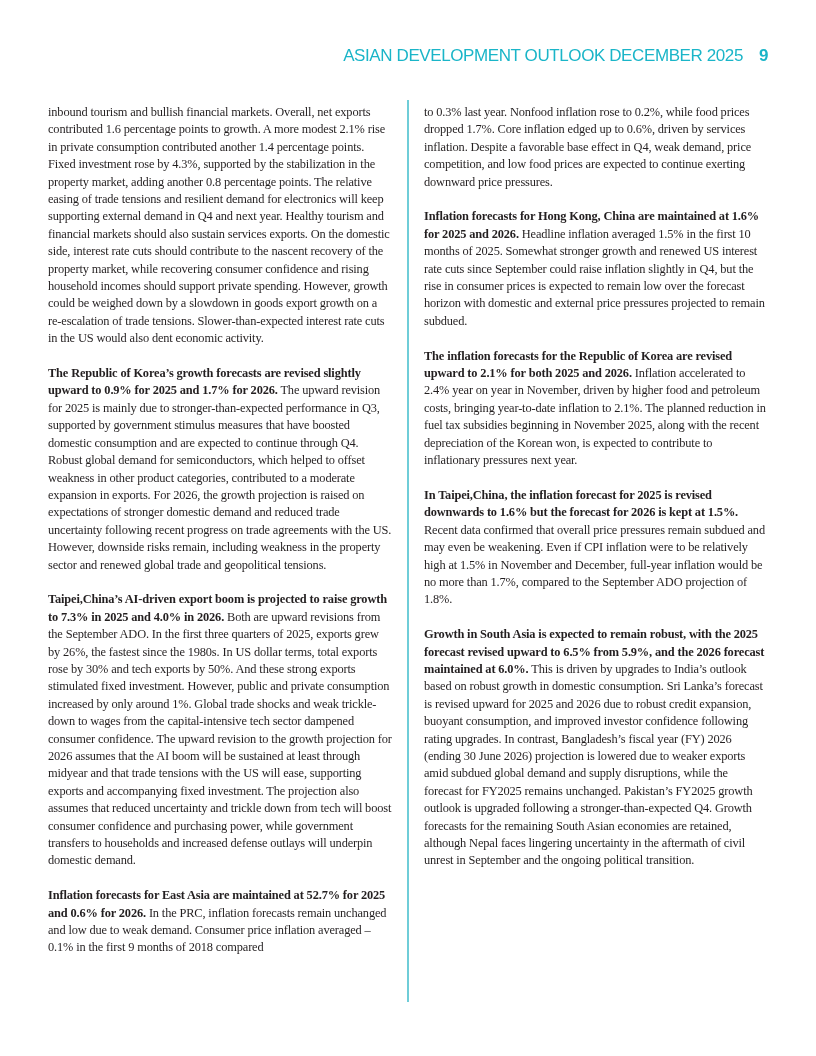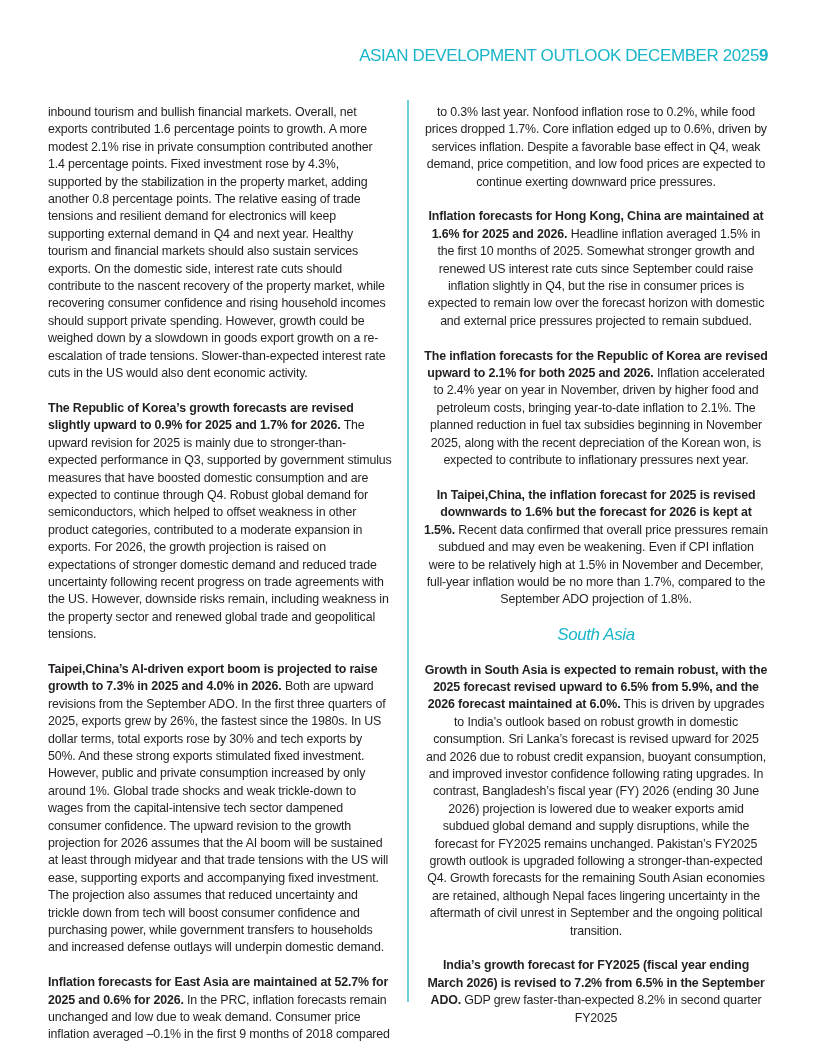--- a/index.html
+++ b/index.html
@@ -1,25 +1,25 @@
 <!DOCTYPE html>
 <html><head>
 <meta charset="utf-8">
 <style>
   html, body { margin: 0; padding: 0; background: #ffffff; }
   body { width: 816px; height: 1056px; position: relative; overflow: hidden;
          font-family: "Liberation Sans", "DejaVu Sans", sans-serif; color: #231f20; }
-  .header { position: absolute; top: 46px; right: 48px; display: flex; align-items: flex-end; gap: 0;
+  .header { position: absolute; top: 46px; right: 48px; display: flex; align-items: flex-end; gap: 16px;
             color: #1ab5c8; font-size: 17px; letter-spacing: -0.4px; }
   .header .num { font-weight: bold; font-size: 17px; }
   .rule { position: absolute; left: 407px; top: 100px; width: 2px; height: 902px; background: #6fcdd8; }
   .col { position: absolute; top: 104px; width: 344px; font-size: 12.4px; line-height: 17.4px; letter-spacing: -0.15px; }
   .col-left { left: 48px; }
-  .col-right { left: 424px; text-align: center; }
-  .col p { margin: 0 0 17.4px 0; }
+  .col-right { left: 424px; }
+  .col p { margin: 0 0 17.4px 0; font-family: Liberation Serif, serif; }
   .col p b { font-weight: bold; }
   .section-heading { color: #1ab5c8; font-style: italic; font-size: 17px; margin: 16px 0 18px 0; letter-spacing: -0.4px; }
 </style>
 </head>
 <body>
 
 <div class="header">
   <span>ASIAN DEVELOPMENT OUTLOOK DECEMBER 2025</span>
   <span class="num">9</span>
 </div>
@@ -31,16 +31,14 @@
   <p><b>The Republic of Korea’s growth forecasts are revised slightly upward to 0.9% for 2025 and 1.7% for 2026.</b><span> The upward revision for 2025 is mainly due to stronger-than-expected performance in Q3, supported by government stimulus measures that have boosted domestic consumption and are expected to continue through Q4. Robust global demand for semiconductors, which helped to offset weakness in other product categories, contributed to a moderate expansion in exports. For 2026, the growth projection is raised on expectations of stronger domestic demand and reduced trade uncertainty following recent progress on trade agreements with the US. However, downside risks remain, including weakness in the property sector and renewed global trade and geopolitical tensions.</span></p>
   <p><b>Taipei,China’s AI-driven export boom is projected to raise growth to 7.3% in 2025 and 4.0% in 2026.</b><span> Both are upward revisions from the September ADO. In the first three quarters of 2025, exports grew by 26%, the fastest since the 1980s. In US dollar terms, total exports rose by 30% and tech exports by 50%. And these strong exports stimulated fixed investment. However, public and private consumption increased by only around 1%. Global trade shocks and weak trickle-down to wages from the capital-intensive tech sector dampened consumer confidence. The upward revision to the growth projection for 2026 assumes that the AI boom will be sustained at least through midyear and that trade tensions with the US will ease, supporting exports and accompanying fixed investment. The projection also assumes that reduced uncertainty and trickle down from tech will boost consumer confidence and purchasing power, while government transfers to households and increased defense outlays will underpin domestic demand.</span></p>
   <p><b>Inflation forecasts for East Asia are maintained at 52.7% for 2025 and 0.6% for 2026.</b><span> In the PRC, inflation forecasts remain unchanged and low due to weak demand. Consumer price inflation averaged –0.1% in the first 9 months of 2018 compared</span></p>
 </div>
 
 <div class="col col-right">
   <p><b></b><span>to 0.3% last year. Nonfood inflation rose to 0.2%, while food prices dropped 1.7%. Core inflation edged up to 0.6%, driven by services inflation. Despite a favorable base effect in Q4, weak demand, price competition, and low food prices are expected to continue exerting downward price pressures.</span></p>
   <p><b>Inflation forecasts for Hong Kong, China are maintained at 1.6% for 2025 and 2026.</b><span> Headline inflation averaged 1.5% in the first 10 months of 2025. Somewhat stronger growth and renewed US interest rate cuts since September could raise inflation slightly in Q4, but the rise in consumer prices is expected to remain low over the forecast horizon with domestic and external price pressures projected to remain subdued.</span></p>
   <p><b>The inflation forecasts for the Republic of Korea are revised upward to 2.1% for both 2025 and 2026.</b><span> Inflation accelerated to 2.4% year on year in November, driven by higher food and petroleum costs, bringing year-to-date inflation to 2.1%. The planned reduction in fuel tax subsidies beginning in November 2025, along with the recent depreciation of the Korean won, is expected to contribute to inflationary pressures next year.</span></p>
   <p><b>In Taipei,China, the inflation forecast for 2025 is revised downwards to 1.6% but the forecast for 2026 is kept at 1.5%.</b><span> Recent data confirmed that overall price pressures remain subdued and may even be weakening. Even if CPI inflation were to be relatively high at 1.5% in November and December, full-year inflation would be no more than 1.7%, compared to the September ADO projection of 1.8%.</span></p>
-  <div class="section-heading">South Asia</div>
   <p><b>Growth in South Asia is expected to remain robust, with the 2025 forecast revised upward to 6.5% from 5.9%, and the 2026 forecast maintained at 6.0%.</b><span> This is driven by upgrades to India’s outlook based on robust growth in domestic consumption. Sri Lanka’s forecast is revised upward for 2025 and 2026 due to robust credit expansion, buoyant consumption, and improved investor confidence following rating upgrades. In contrast, Bangladesh’s fiscal year (FY) 2026 (ending 30 June 2026) projection is lowered due to weaker exports amid subdued global demand and supply disruptions, while the forecast for FY2025 remains unchanged. Pakistan’s FY2025 growth outlook is upgraded following a stronger-than-expected Q4. Growth forecasts for the remaining South Asian economies are retained, although Nepal faces lingering uncertainty in the aftermath of civil unrest in September and the ongoing political transition.</span></p>
-  <p><b>India’s growth forecast for FY2025 (fiscal year ending March 2026) is revised to 7.2% from 6.5% in the September ADO.</b><span> GDP grew faster-than-expected 8.2% in second quarter FY2025</span></p>
 </div>
 
 </body></html>

